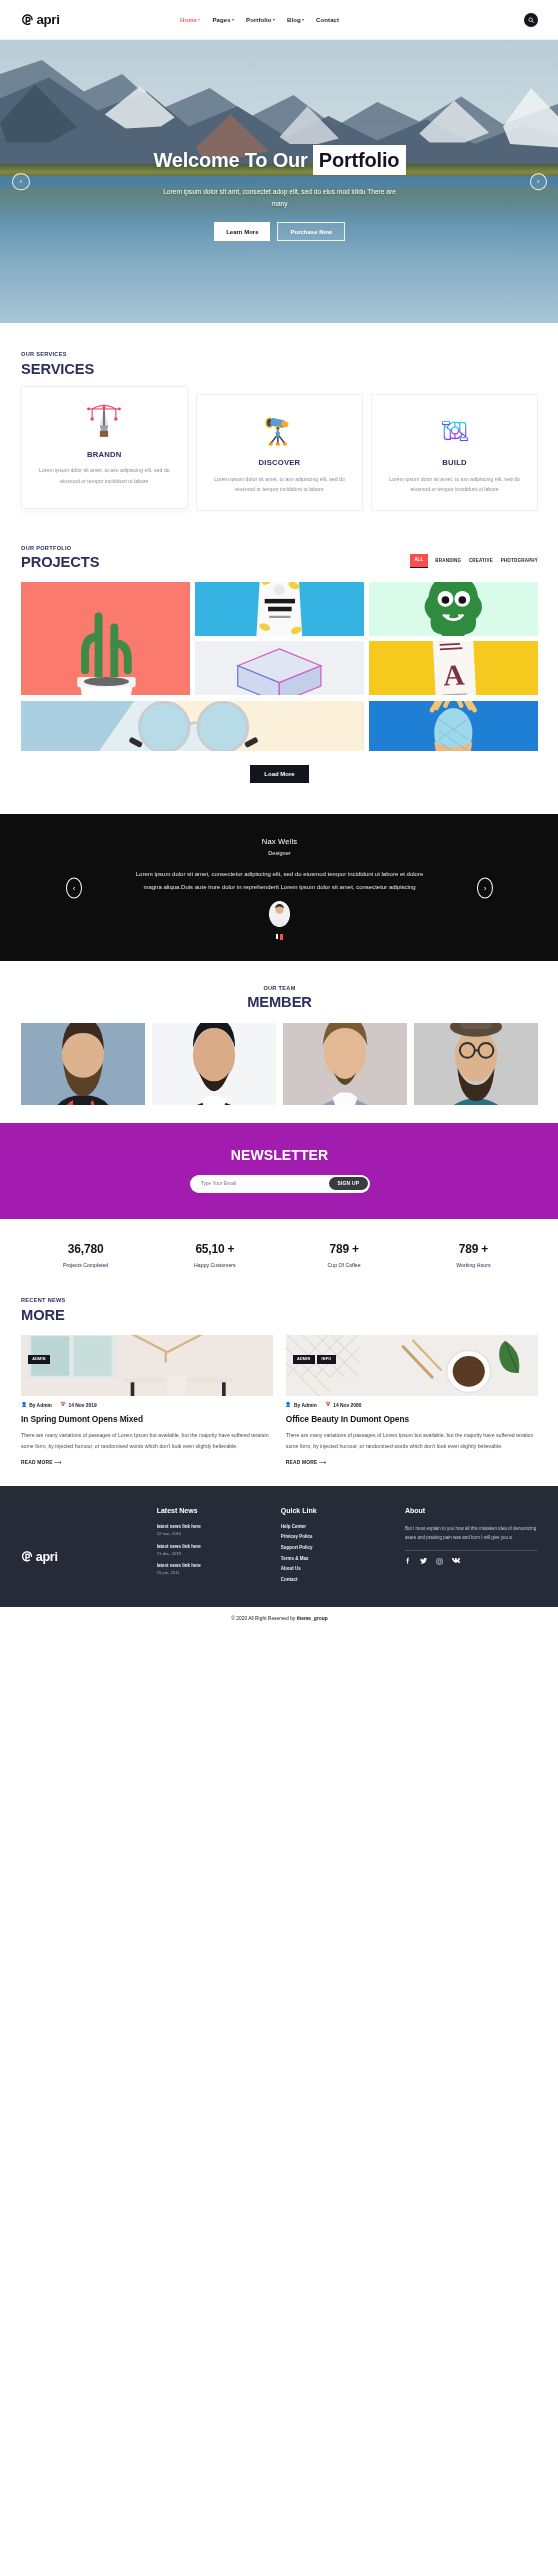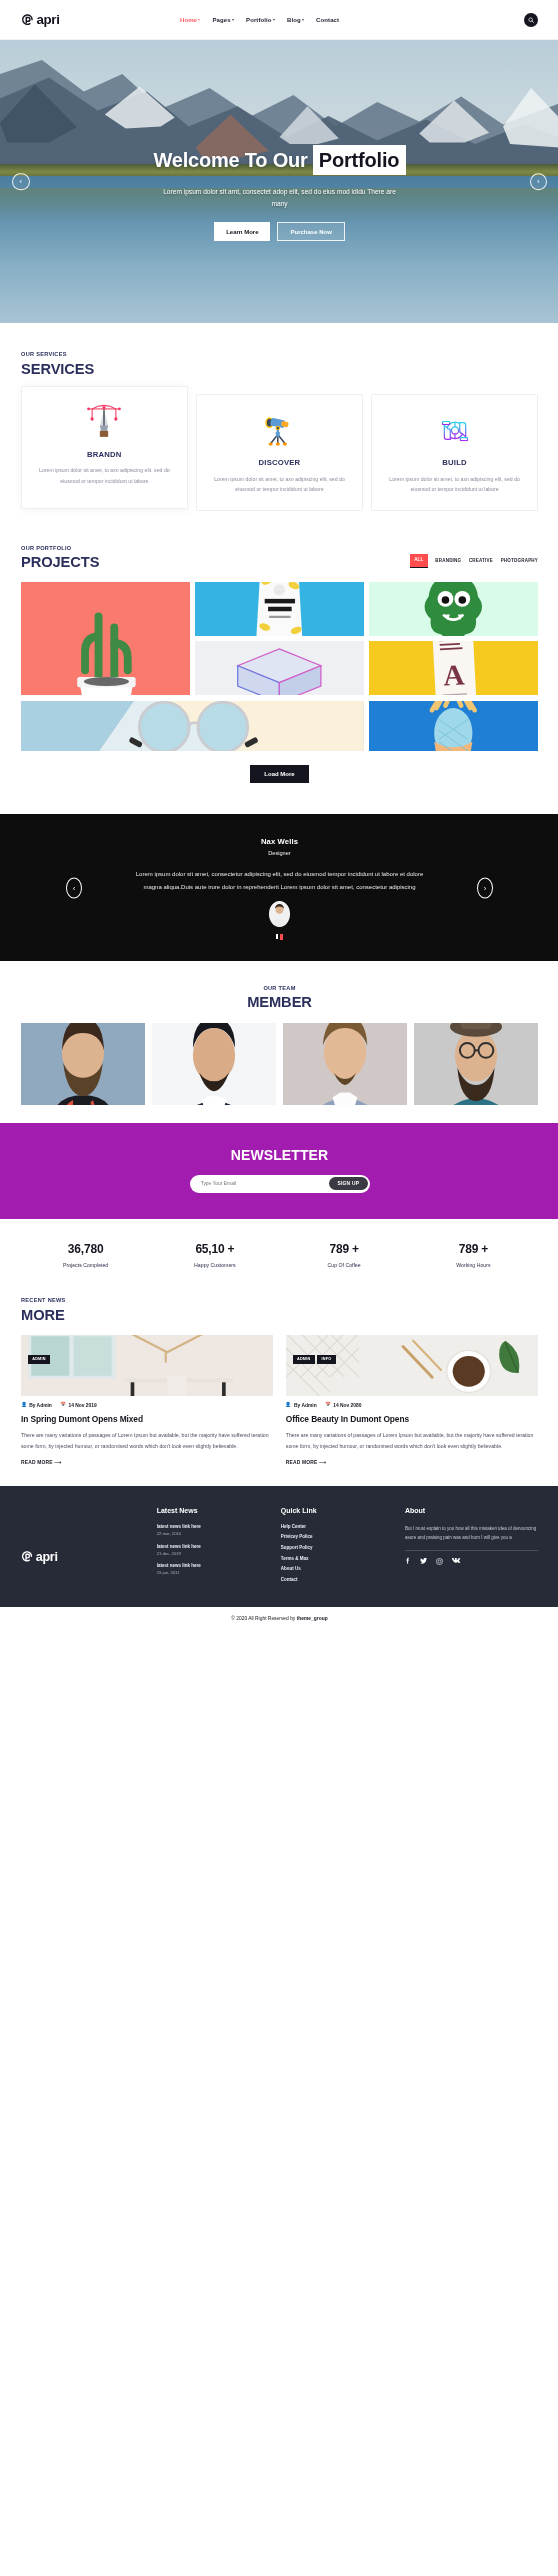--- a/index.html
+++ b/index.html
@@ -236,21 +236,21 @@
     font-family: inherit;
   }
 
   
   .testi {
     background: #0d0d0d; color: #fff;
     padding: 22.3px 0 21px;
     position: relative;
     text-align: center;
   }
-  .testi-name { font-size: 7.7px; font-weight: bold; letter-spacing: 0.1px; }
+  .testi-name { font-size: 7.7px; font-weight: normal; letter-spacing: 0.1px; }
   .testi-role { font-size: 5.6px; margin-top: 4.2px; color: #efefef; }
   .testi-quote {
     font-size: 6px; line-height: 2.1; color: #e9e9e9;
     max-width: 293px; margin: 12.6px auto 0;
   }
   .testi-arrow {
     position: absolute; top: 50%; transform: translateY(-50%);
     width: 16px; height: 21px; border-radius: 50%;
     border: 0.7px solid #fff; color: #fff;
     display: flex; align-items: center; justify-content: center;

